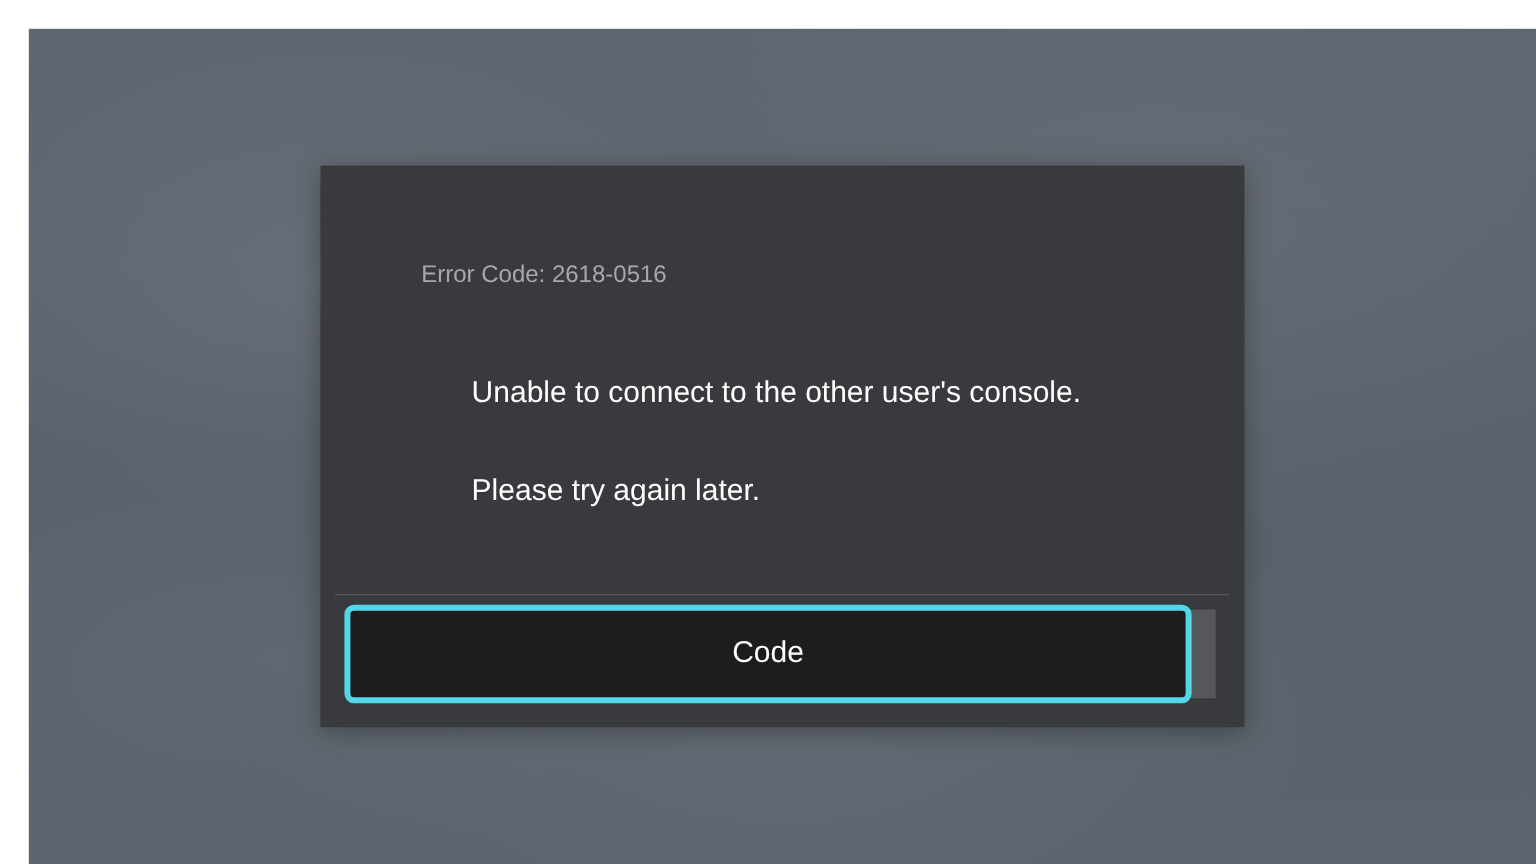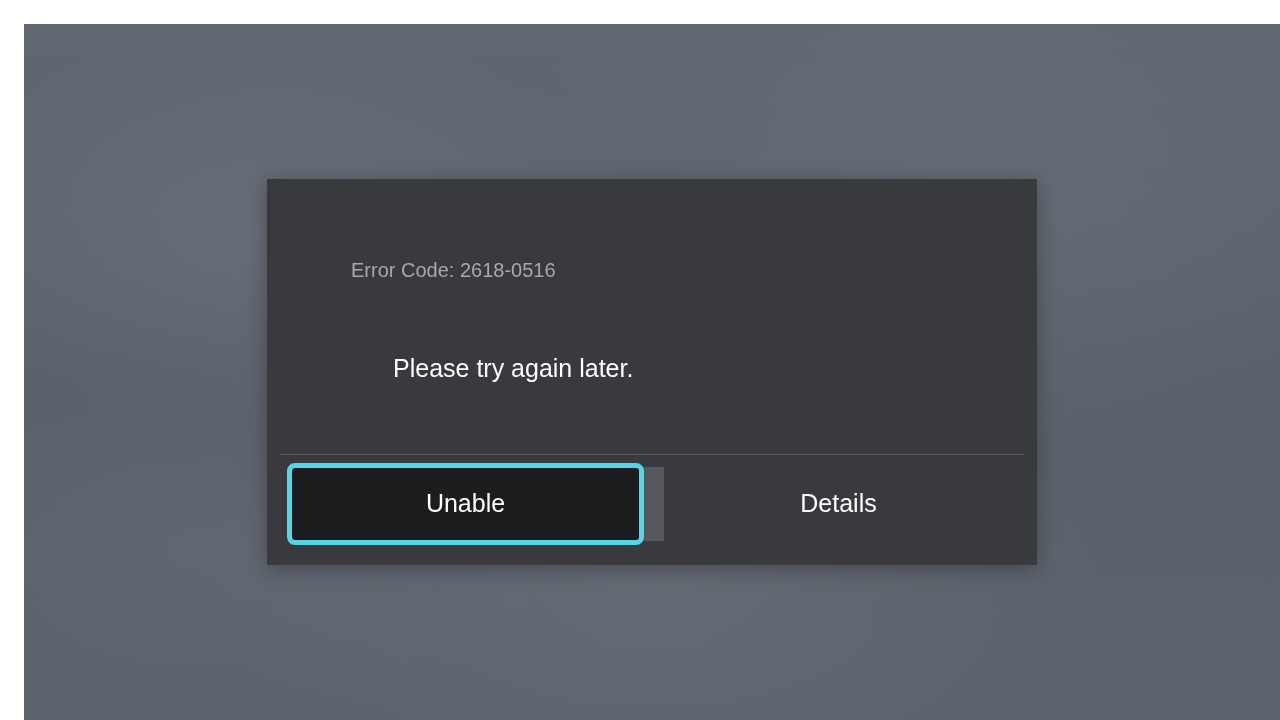--- a/index.html
+++ b/index.html
@@ -100,22 +100,22 @@
     }
   </style>
 </head>
 <body>
 
 <div class="backdrop">
   <div class="dialog">
     <div class="dialog-body">
       <div class="error-code">Error Code: 2618-0516</div>
       <div class="message-block">
+        <div class="message-line">Unable to connect to the other user's console.</div>
         <div class="message-line">Please try again later.</div>
       </div>
     </div>
     <div class="button-row">
-      <button class="dialog-button selected">Unable</button>
+      <button class="dialog-button selected">Code</button>
       <div class="button-divider"></div>
-      <button class="dialog-button">Details</button>
     </div>
   </div>
 </div>
 
 </body></html>

